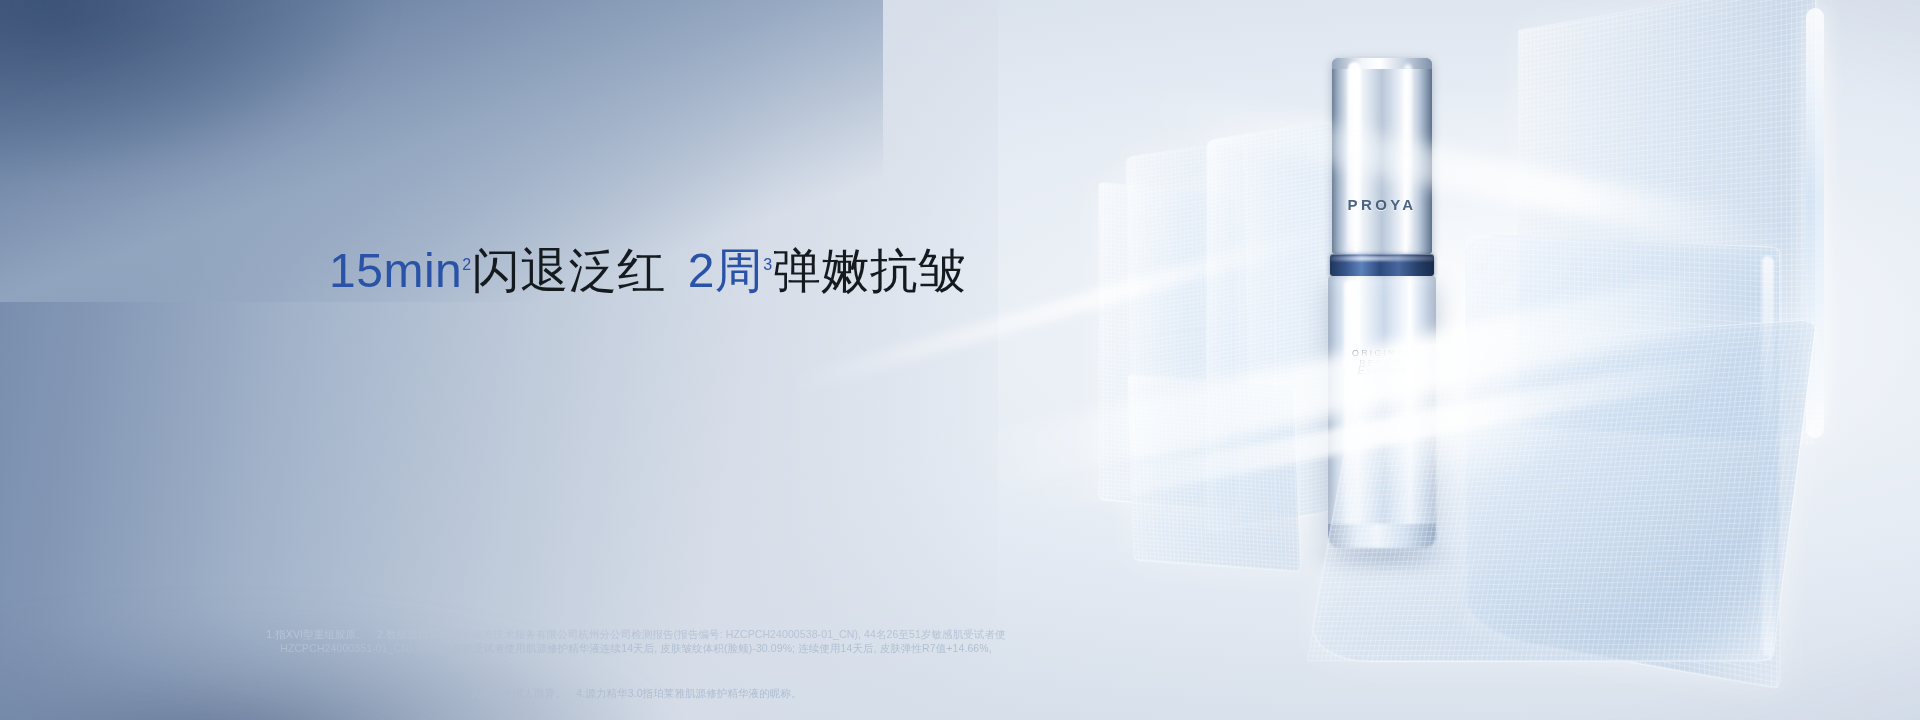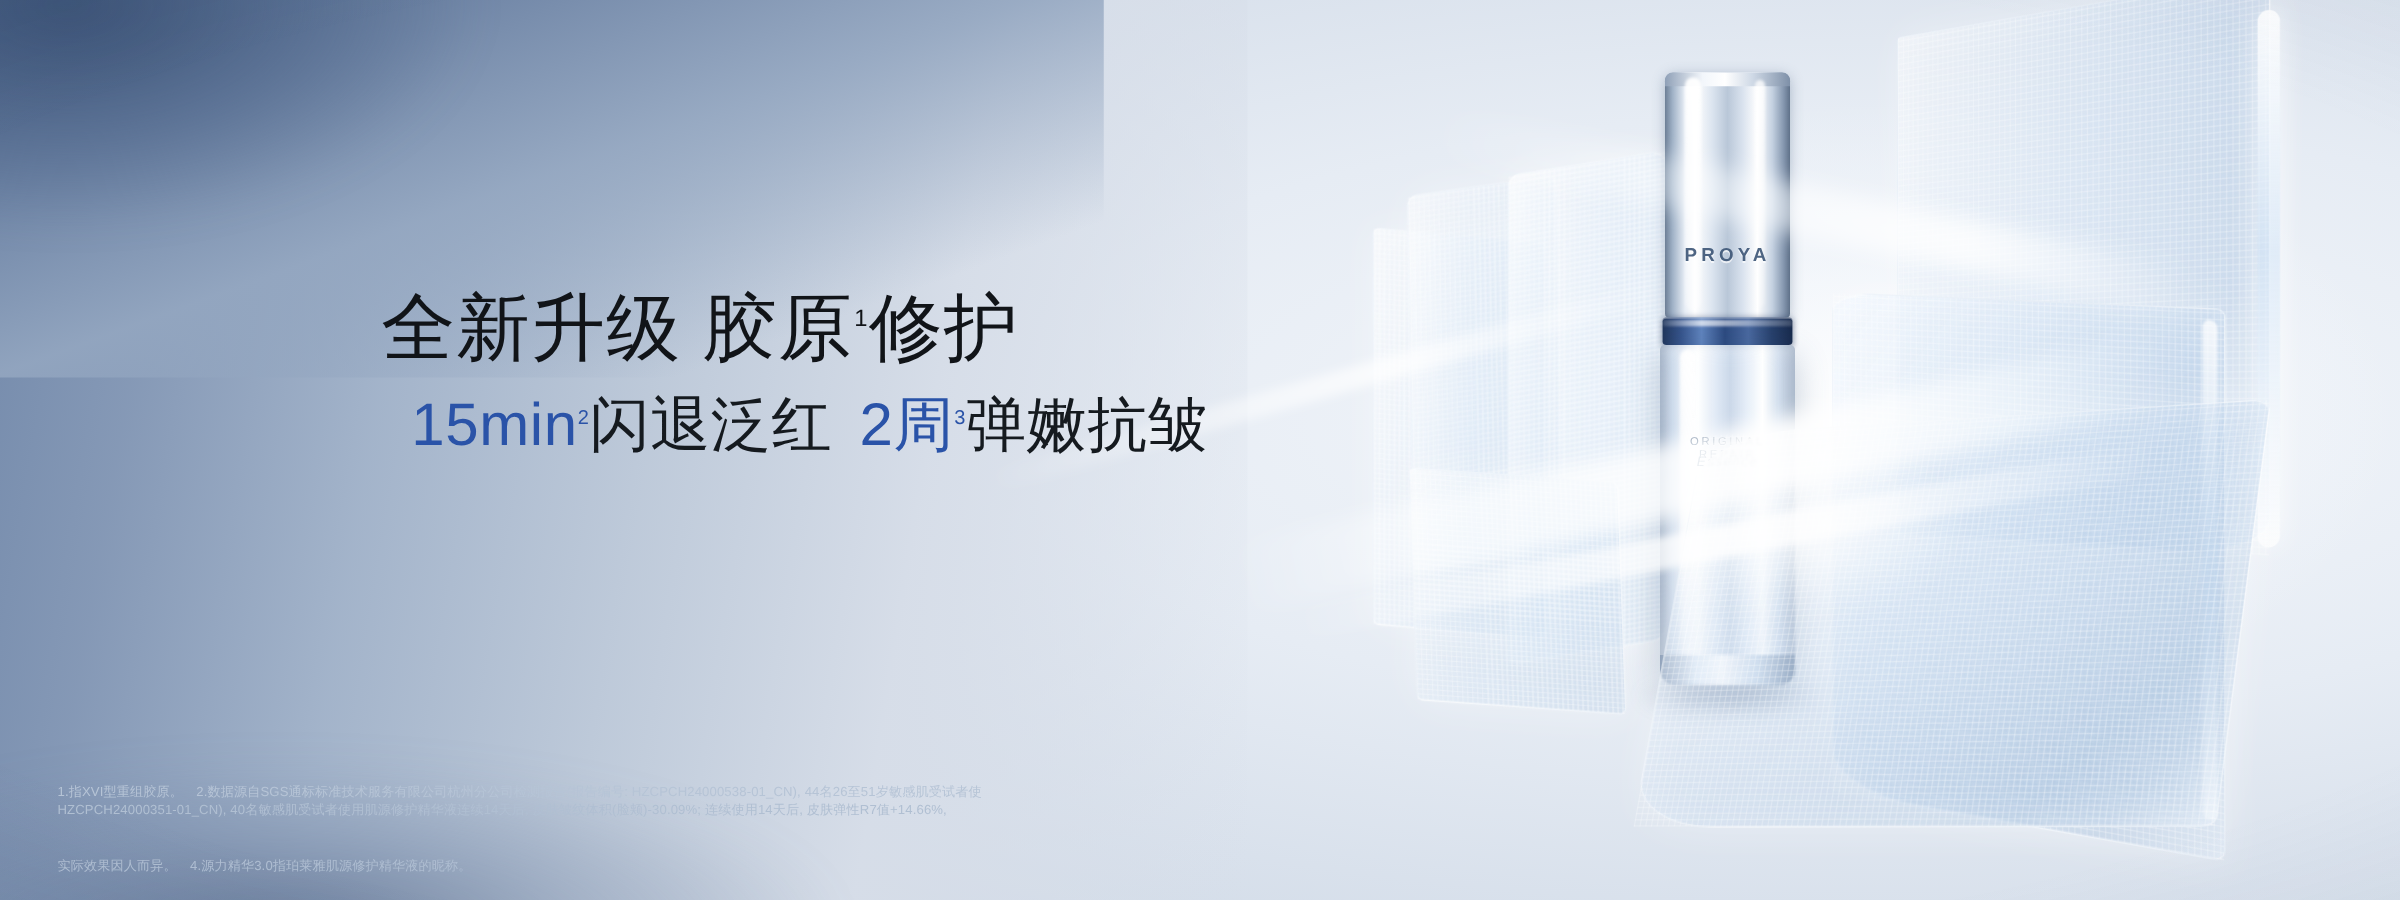--- a/index.html
+++ b/index.html
@@ -259,20 +259,21 @@
   }
   .subline .accent{color:#2a53a8;}
   .subline .sup{font-size:16px;vertical-align:super;margin-left:0px;}
   .gap{display:inline-block;width:22px;}
 
   
   .footnotes{
     position:absolute;left:46px;top:628px;width:1180px;
     font-size:10.5px;line-height:13.6px;color:#a9b8cc;
     letter-spacing:.1px;
+    text-align:center;
   }
   .footnotes .fl{white-space:nowrap;}
   .footnotes .fl:nth-child(1){color:#b6c4d6;}
   .footnotes .fl:nth-child(2){color:#b0bfd2;}
   .footnotes .fl:nth-child(3){color:#aebdd1;margin-top:32px;}
   .footnotes .fl:nth-child(4){color:#aab9cd;font-style:italic;}
 </style>
 </head>
 <body>
 
@@ -331,23 +332,20 @@
     <div class="glow-core"></div>
     <div class="ray ray-a"></div>
     <div class="ray ray-b"></div>
     <div class="ray ray-c"></div>
     <div class="ray ray-d"></div>
   </div>
 
   <div class="bg-vig"></div>
 
   <div class="copy">
-    <div class="headline">
-      <span>全新升级 胶原</span><span class="sup">1</span><span>修护</span>
-    </div>
     <div class="subline">
       <span class="accent">15min</span><span class="accent sup">2</span><span>闪退泛红</span><span class="gap"></span><span class="accent">2周</span><span class="accent sup">3</span><span>弹嫩抗皱</span>
     </div>
   </div>
 
   <div class="footnotes">
     <div class="fl">1.指XVI型重组胶原。　2.数据源自SGS通标标准技术服务有限公司杭州分公司检测报告(报告编号: HZCPCH24000538-01_CN), 44名26至51岁敏感肌受试者使</div>
     <div class="fl">HZCPCH24000351-01_CN), 40名敏感肌受试者使用肌源修护精华液连续14天后, 皮肤皱纹体积(脸颊)-30.09%; 连续使用14天后, 皮肤弹性R7值+14.66%,</div>
     <div class="fl">实际效果因人而异。　4.源力精华3.0指珀莱雅肌源修护精华液的昵称。</div>
   </div>

